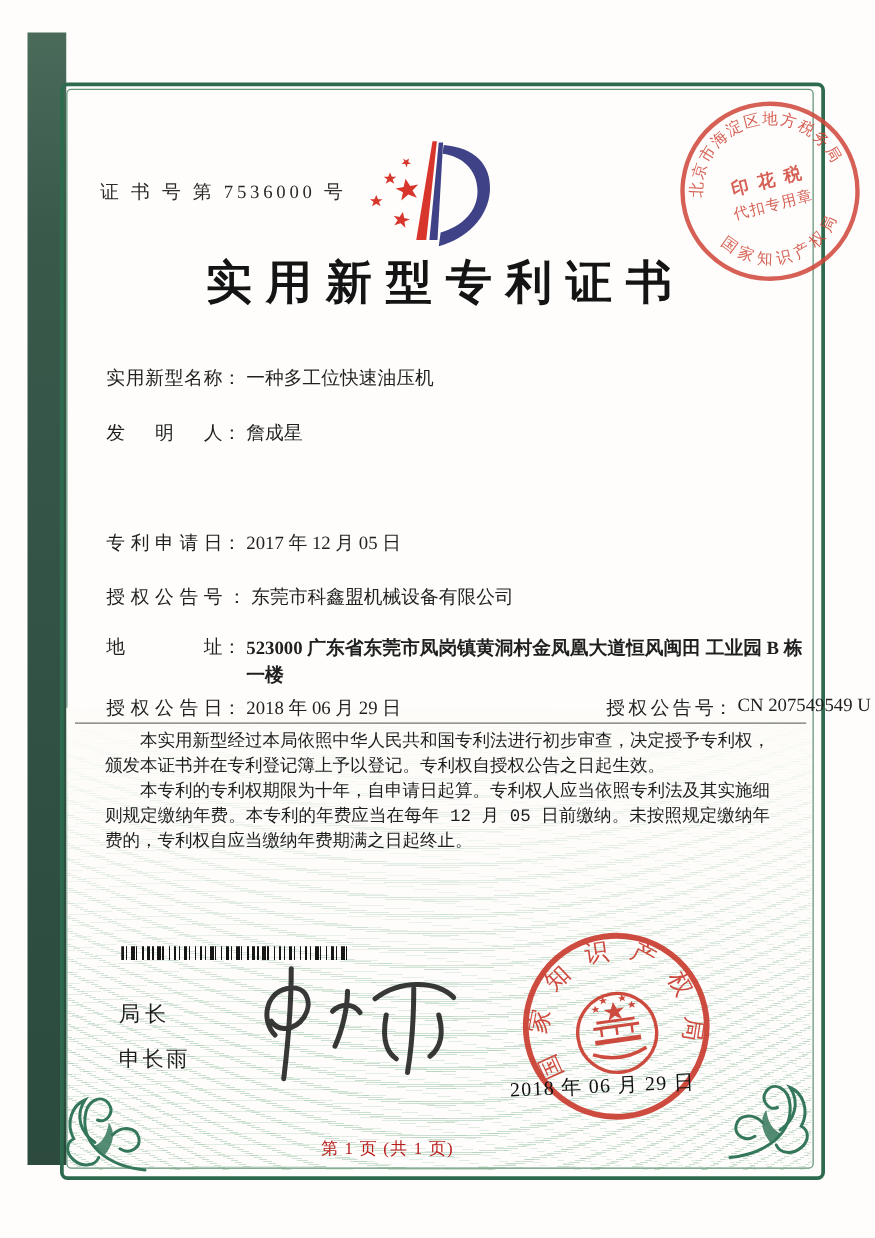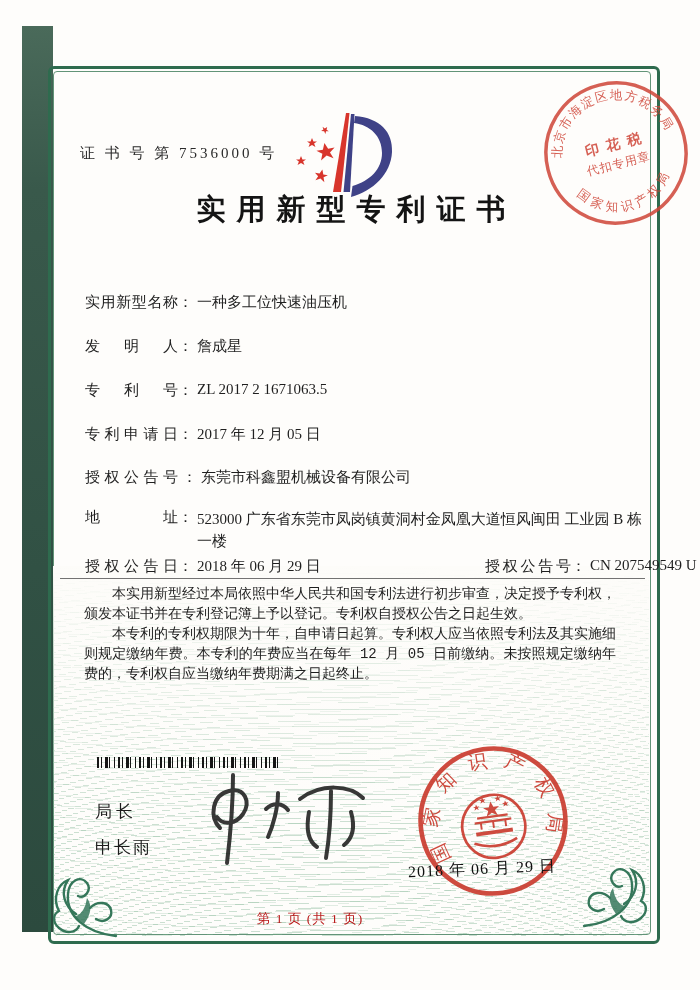--- a/index.html
+++ b/index.html
@@ -20,28 +20,28 @@
   #guilloche{left:53px;top:566px;width:596px;height:370px;border-radius:0 0 5px 5px;overflow:hidden;}
   #guilloche .waves{position:absolute;left:-60px;top:0;width:720px;height:420px;
      background-image:
        repeating-radial-gradient(ellipse 1600px 340px at 50% 560px, rgba(120,175,140,.38) 0 1px, transparent 1px 8px),
        repeating-radial-gradient(ellipse 1500px 300px at 30% 640px, rgba(120,175,140,.22) 0 1px, transparent 1px 11px);}
   #guilloche .fade{position:absolute;left:0;top:0;width:100%;height:100%;
      background:linear-gradient(180deg,#fdfcf9 0%,rgba(253,252,249,.55) 30%,rgba(253,252,249,0) 70%);}
 
   #cert-no{left:80px;top:99px;font-size:15px;letter-spacing:3px;color:#2a2a2a;margin-top:45px;}
   #logo{left:292px;top:110px;}
-  #title{left:48px;top:190px;width:606px;text-align:center;font-size:29px;font-weight:600;
+  #title{left:48px;top:201px;width:606px;text-align:center;font-size:37px;font-weight:600;
          letter-spacing:11px;text-indent:11px;color:#141414;}
 
   .frow{left:85px;width:540px;font-size:15px;color:#1f1f1f;white-space:nowrap;}
   .flabel{display:inline-block;width:93px;text-align:justify;text-align-last:justify;vertical-align:top;}
   .colon{display:inline-block;margin-right:4px;vertical-align:top;}
   .fval{display:inline-block;vertical-align:top;}
-  .wrapval{white-space:normal;width:452px;line-height:22px;}
+  .wrapval{white-space:normal;width:452px;line-height:22px;font-weight:bold;}
   #row-grant2{left:400px;top:0;position:absolute;white-space:nowrap;}
   #row-grant2 .flabel{width:86px;}
 
   #divider{left:60px;top:578px;width:585px;height:1px;background:#444;opacity:.75;}
 
   #body-text{left:84px;top:584px;width:532px;}
   #body-text p{margin:0;font-size:14px;line-height:20px;text-align:justify;text-indent:2em;color:#1e1e1e;font-family:Liberation Mono, monospace;}
 
   #barcode{left:97px;top:757px;width:183px;height:11px;
      background-image:repeating-linear-gradient(90deg,
@@ -103,23 +103,20 @@
     <path d="M63,6 C88,8 101,22 100,42 C99,64 81,81 59,87 L60.5,76 C78,71 90,59 90,43 C90,26 78,15 62,13 Z" fill="#3f4287"></path>
   </svg>
 
   <div id="title" class="abs">实用新型专利证书</div>
 
   <div class="frow abs" style="top:293px">
     <span class="flabel">实用新型名称</span><span class="colon">：</span><span class="fval">一种多工位快速油压机</span>
   </div>
   <div class="frow abs" style="top:337px">
     <span class="flabel">发明人</span><span class="colon">：</span><span class="fval">詹成星</span>
-  </div>
-  <div class="frow abs" style="top:381px">
-    <span class="flabel">专利号</span><span class="colon">：</span><span class="fval">ZL 2017 2 1671063.5</span>
   </div>
   <div class="frow abs" style="top:425px">
     <span class="flabel">专利申请日</span><span class="colon">：</span><span class="fval">2017 年 12 月 05 日</span>
   </div>
   <div class="frow abs" style="top:468px">
     <span class="flabel">授权公告号</span><span class="colon"></span><span class="colon">：</span><span class="fval">东莞市科鑫盟机械设备有限公司</span>
   </div>
   <div class="frow abs" style="top:508px">
     <span class="flabel">地址</span><span class="colon">：</span><span class="fval wrapval">523000 广东省东莞市凤岗镇黄洞村金凤凰大道恒风闽田 工业园 B 栋一楼</span>
   </div>

